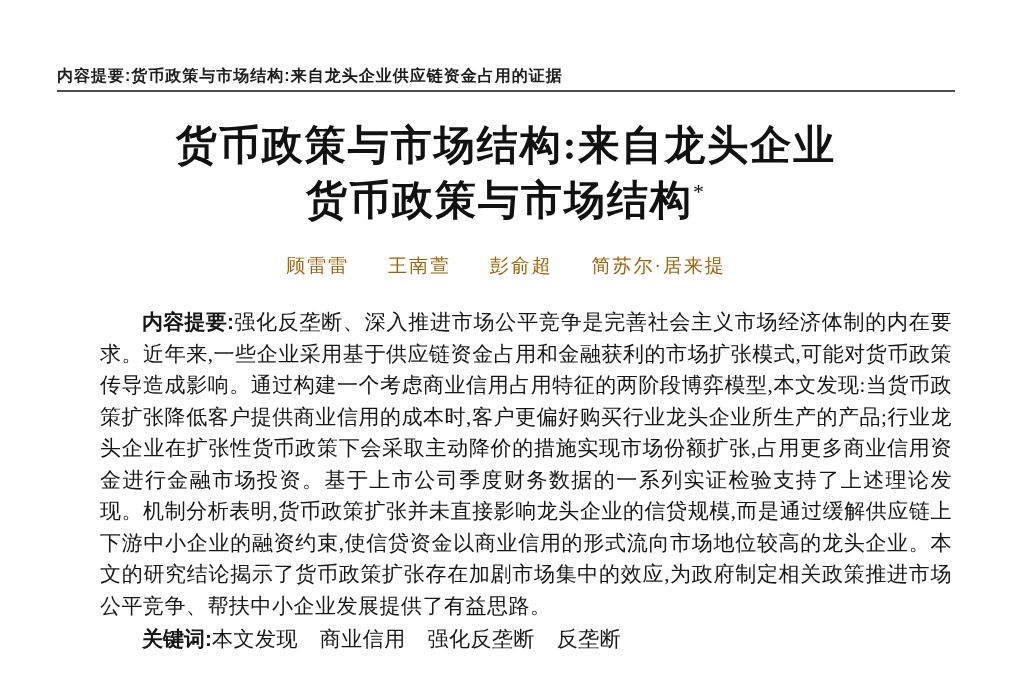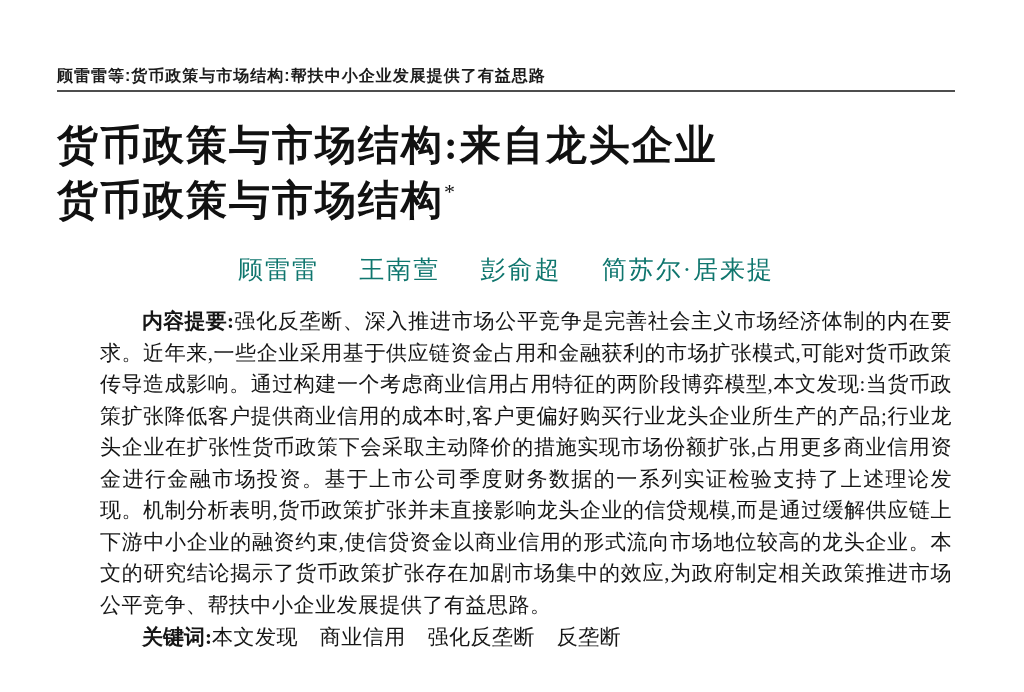--- a/index.html
+++ b/index.html
@@ -34,41 +34,42 @@
     top: 90px;
     width: 898px;
     height: 2px;
     background: #4e4e4e;
   }
   .title-block {
     position: absolute;
     left: 57px;
     top: 118px;
     width: 898px;
+    text-align: center;
     font-family: "Liberation Serif", "DejaVu Serif", serif;
     font-weight: bold;
     font-size: 41px;
     line-height: 55px;
     color: #111111;
     letter-spacing: 2px;
   }
   .title-block sup {
     font-size: 22px;
     font-weight: normal;
     vertical-align: super;
     line-height: 0;
   }
   .authors-line {
     position: absolute;
     left: 57px;
     top: 253px;
     width: 898px;
     text-align: center;
-    font-size: 25px;
-    color: #0f766e;
+    font-size: 19px;
+    color: #a16207;
     letter-spacing: 2px;
   }
   .author + .author {
     margin-left: 32px;
   }
   .abstract-block {
     position: absolute;
     left: 100px;
     top: 306px;
     width: 852px;
@@ -76,38 +77,38 @@
     line-height: 31.5px;
     letter-spacing: 0.5px;
     text-align: justify;
     color: #161616;
   }
   .abstract-para {
     margin: 0;
     text-indent: 2em;
   }
   .bold-label {
-    font-family: Liberation Serif, serif;
+    font-family: Liberation Sans, sans-serif;
     font-weight: bold;
     letter-spacing: 0px;
   }
   .keywords-line {
     margin: 1px 0 0 0;
     text-indent: 2em;
   }
   .keyword + .keyword {
     margin-left: 16px;
   }
 </style>
 </head>
 <body>
 
 <div class="page">
 
-  <div class="running-header">顾雷雷等:货币政策与市场结构:帮扶中小企业发展提供了有益思路</div>
+  <div class="running-header">内容提要:货币政策与市场结构:来自龙头企业供应链资金占用的证据</div>
 
   <div class="header-rule"></div>
 
   <div class="title-block">
     <span>货币政策与市场结构:来自龙头企业</span><br>
     <span>货币政策与市场结构</span><sup>*</sup>
   </div>
 
   <div class="authors-line">
     <span class="author">顾雷雷</span>

